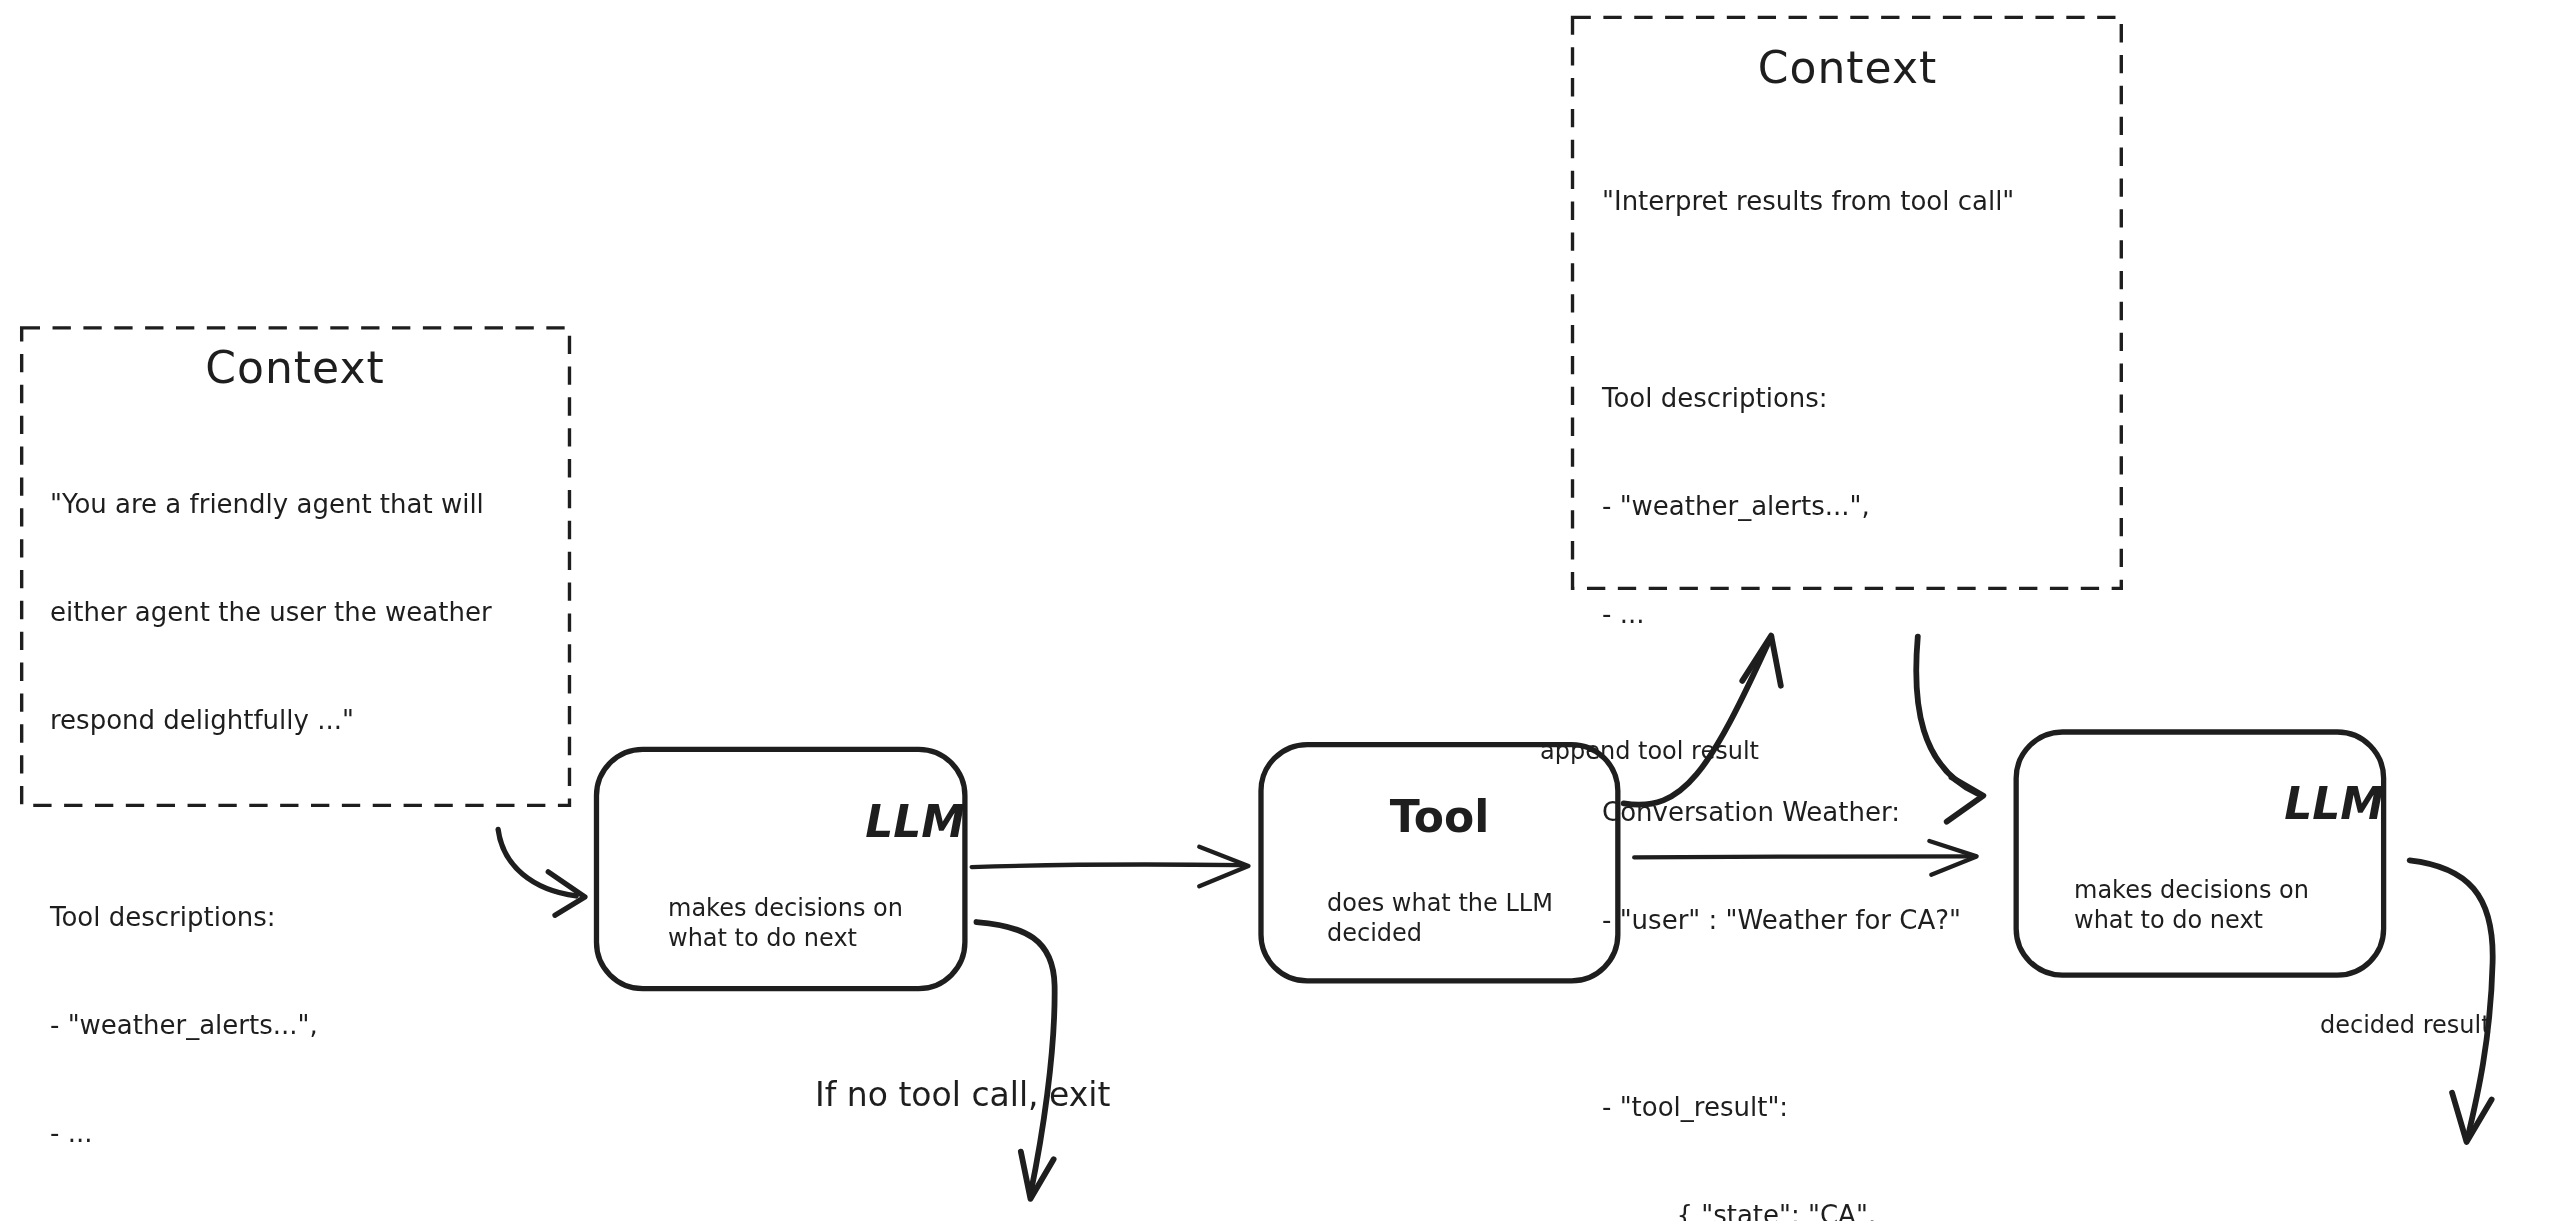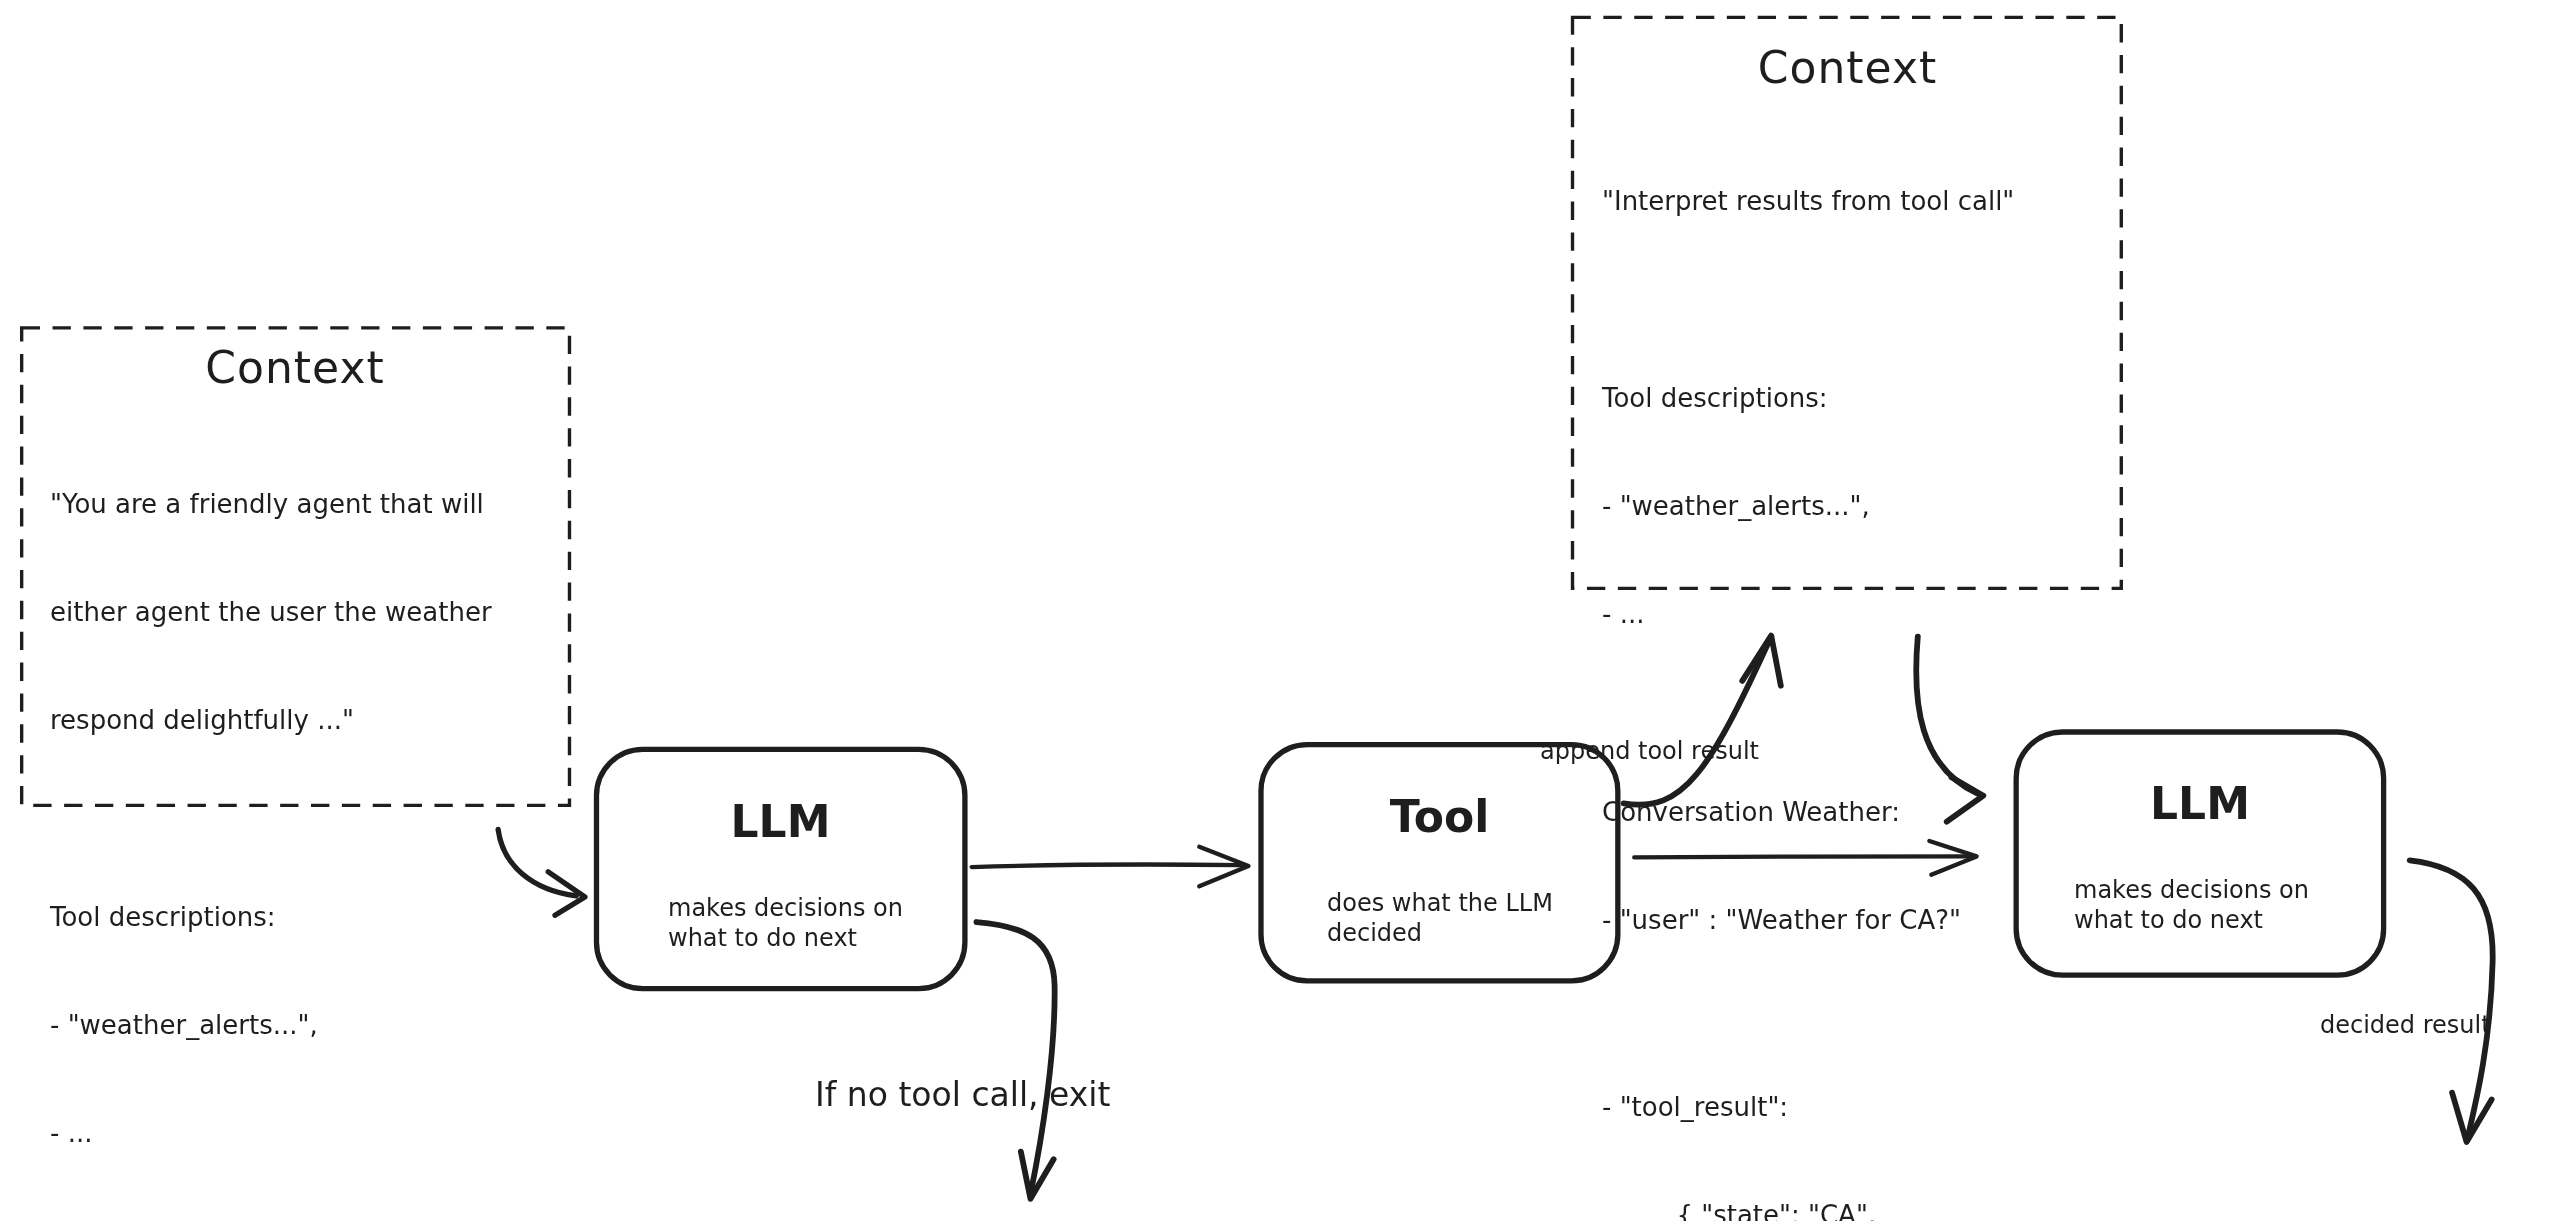--- a/index.html
+++ b/index.html
@@ -37,21 +37,21 @@
   .node{
     position:absolute;
     box-sizing:border-box;
   }
   .node-title{
     position:absolute;left:0;right:0;top:46px;
     text-align:center;
     font-size:44px;
     font-weight:bold;
   }
-  .node-title.italic{}
+  .node-title.italic{font-style:italic;text-align:right;}
   .node-sub{
     position:absolute;top:143px;
     font-size:24px;
     line-height:30px;
     white-space:pre-line;
   }
   .wire-label{
     position:absolute;
     font-size:24px;
     white-space:nowrap;

